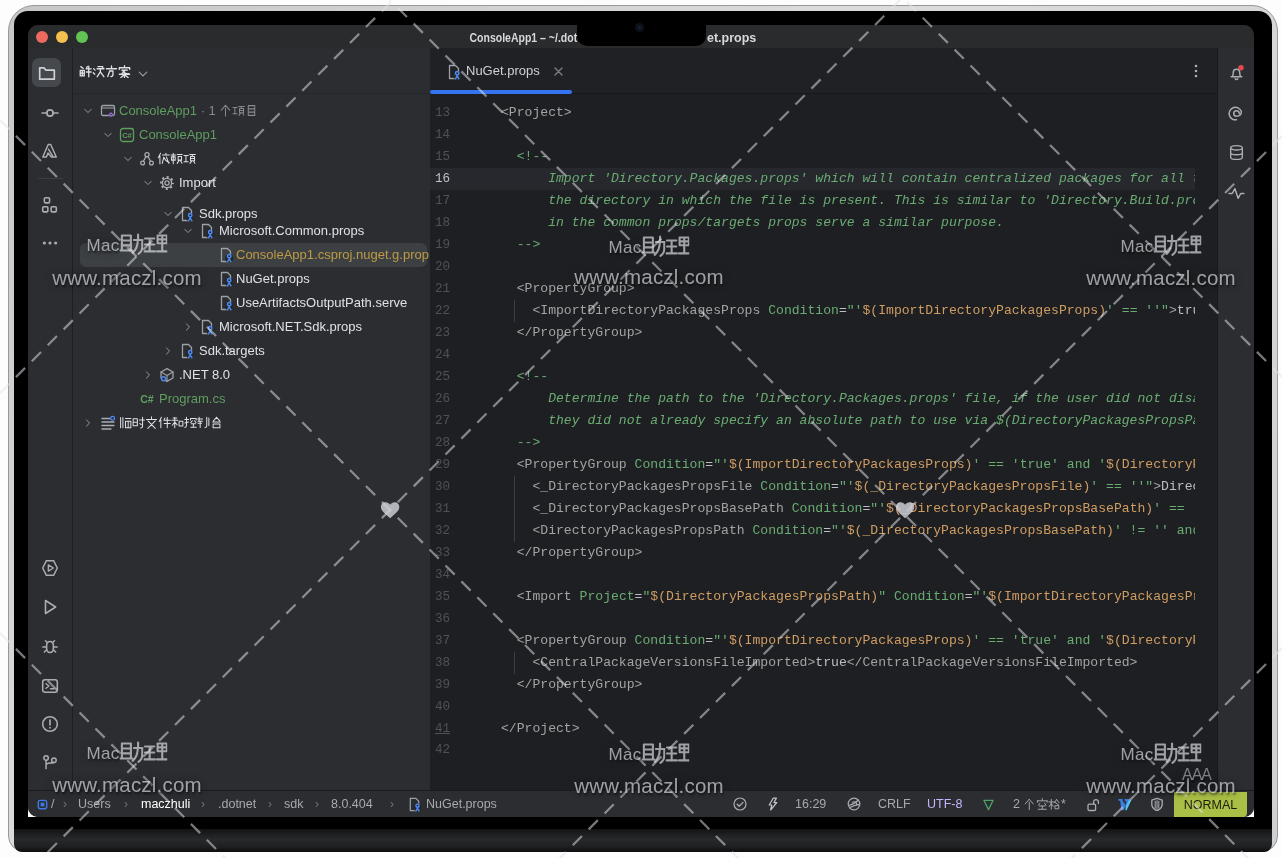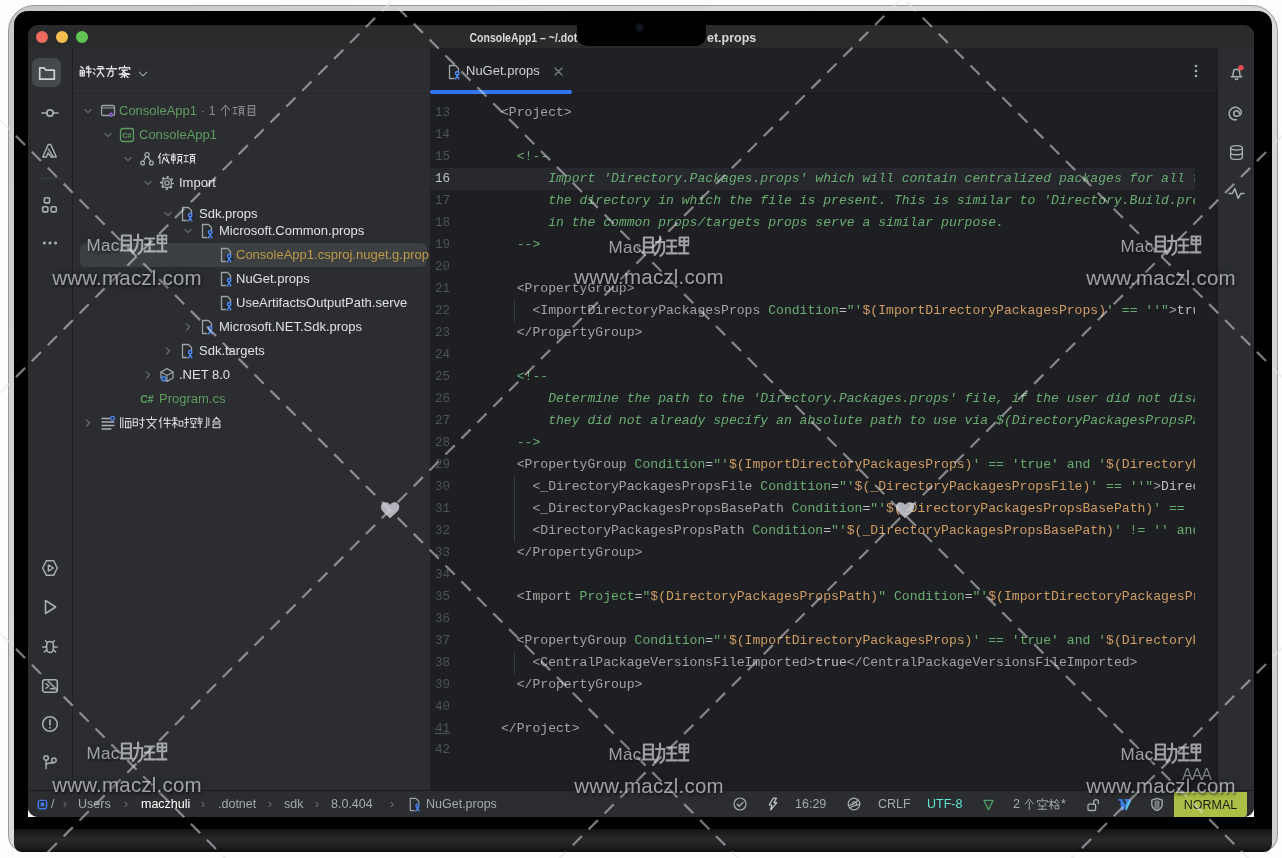--- a/index.html
+++ b/index.html
@@ -466,21 +466,21 @@
         </svg>
         <svg class="ic" style="position:absolute;left:738px;top:6px" width="14" height="14" viewBox="0 0 14 14">
           <path d="M7.2,1.2 L3.2,8 h2.6 L4.6,13 L10.8,5.6 H7.9 L10.4,1.2 z" fill="none" stroke="#c3c6cc" stroke-width="1.2" stroke-linecap="round" stroke-linejoin="round"></path>
         </svg>
         <div class="sb-it" style="left:767px;color:#a6a9af;">16:29</div>
         <svg class="ic" style="position:absolute;left:819px;top:6px" width="14" height="14" viewBox="0 0 14 14">
           <circle cx="7" cy="7" r="5.8" fill="none" stroke="#a9adb4" stroke-width="1.2"></circle>
           <path d="M2.6,10.8 C6,8.5 9,7.8 12.6,7.4 M11.4,3 C8.6,5.8 5.4,7.6 2.2,8.2 M5.4,5.4 a2.7,2.7 0 0 1 4.4,2" fill="none" stroke="#a9adb4" stroke-width="1.1" stroke-linecap="round" stroke-linejoin="round"></path>
         </svg>
         <div class="sb-it" style="left:850px;color:#a6a9af;">CRLF</div>
-        <div class="sb-it" style="left:899px;color:#5eead4;">UTF-8</div>
+        <div class="sb-it" style="left:899px;color:#c4b5fd;">UTF-8</div>
         <svg class="ic" style="position:absolute;left:954px;top:7px" width="13" height="13" viewBox="0 0 14 14">
           <path d="M2,2.5 h10 L7,12.5 z" fill="none" stroke="#4da066" stroke-width="1.4" stroke-linecap="round" stroke-linejoin="round"></path>
         </svg>
         <div class="sb-it" style="left:985px;color:#a6a9af;">2 <svg class="ic cjk" style="width:12.5px;height:12.5px;vertical-align:-2px;" viewBox="0 0 16 16">
             <g fill="none" stroke="currentColor" stroke-width="1.25" stroke-linecap="round" stroke-linejoin="round">
               <path d="M8,1.6 L2.8,7.6 M8,1.6 L13.2,7.6 M8,5.2 V14.8"></path>
             </g>
           </svg><svg class="ic cjk" style="width:12.5px;height:12.5px;vertical-align:-2px;" viewBox="0 0 16 16">
             <g fill="none" stroke="currentColor" stroke-width="1.25" stroke-linecap="round" stroke-linejoin="round">
               <path d="M8,0.8 v2 M1.8,3.6 h12.4 M1.8,3.6 v2 M14.2,3.6 v2 M5,6.6 l-1.8,2.6 M11,6.6 l1.8,2.6 M4.2,10.2 h7.6 M8,10.2 v3.8 M2.8,14.4 h10.4"></path>

